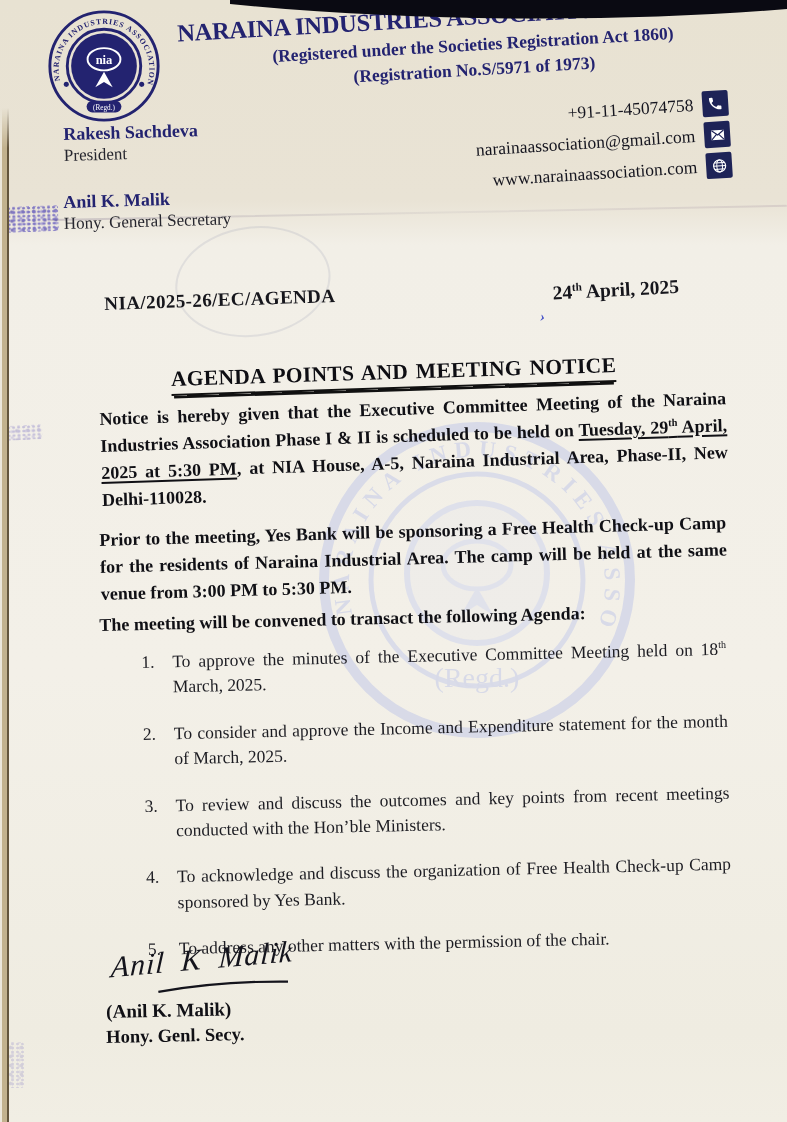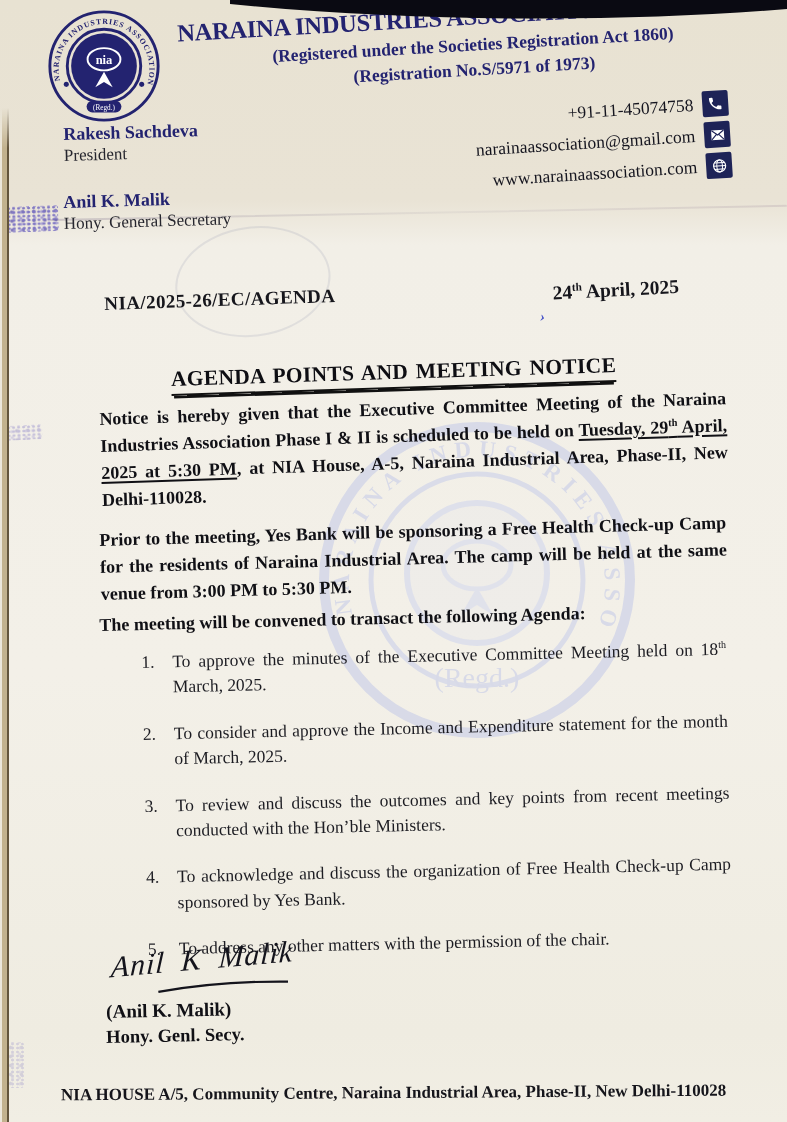--- a/index.html
+++ b/index.html
@@ -214,17 +214,14 @@
     </div>
   </div>
 
   <div class="abs sig-script">Anil K Malik</div>
   <svg class="abs sig-underline" viewBox="0 0 134 10" preserveAspectRatio="none">
     <path d="M2,7 C42,2 92,1 132,3.5" stroke="#14141c" stroke-width="2.2" fill="none"></path>
   </svg>
   <div class="abs sig-name">(Anil K. Malik)</div>
   <div class="abs sig-title">Hony. Genl. Secy.</div>
 
-  <div class="abs footer-row">
-    <span class="footer-text">NIA HOUSE A/5, Community Centre, Naraina Industrial Area, Phase-II, New Delhi-110028</span>
-  </div>
 
 </div>
 
 </body></html>

